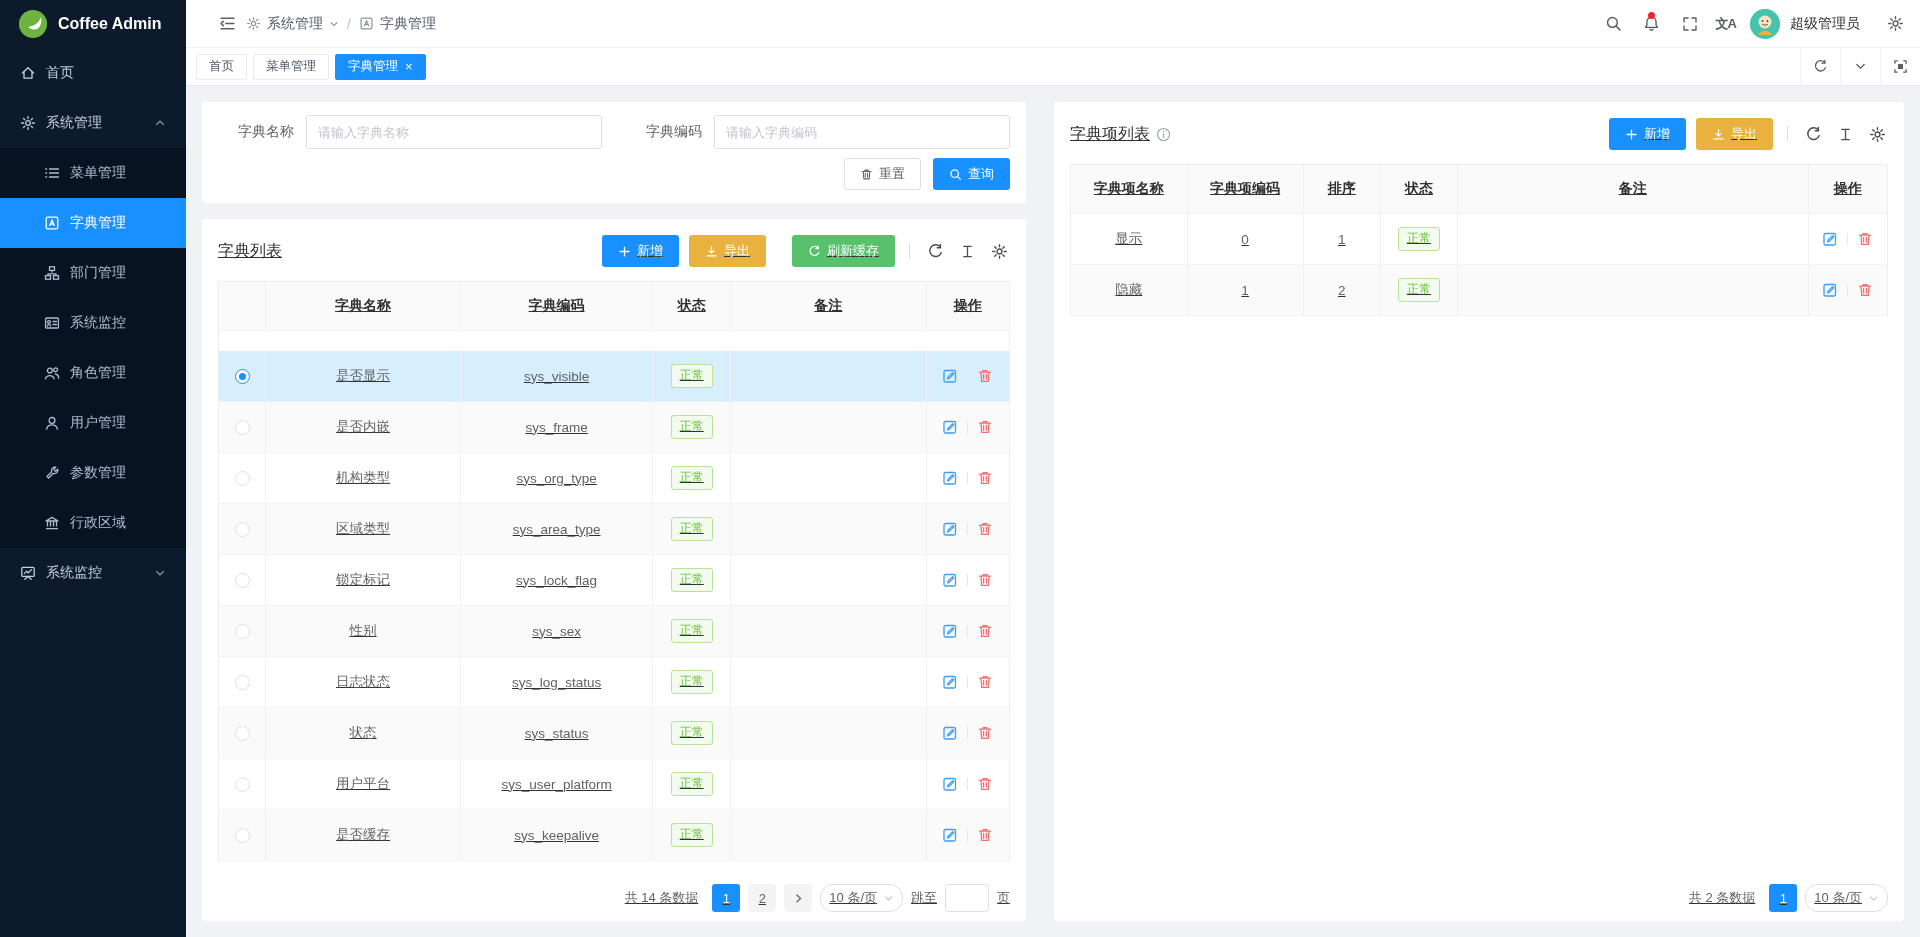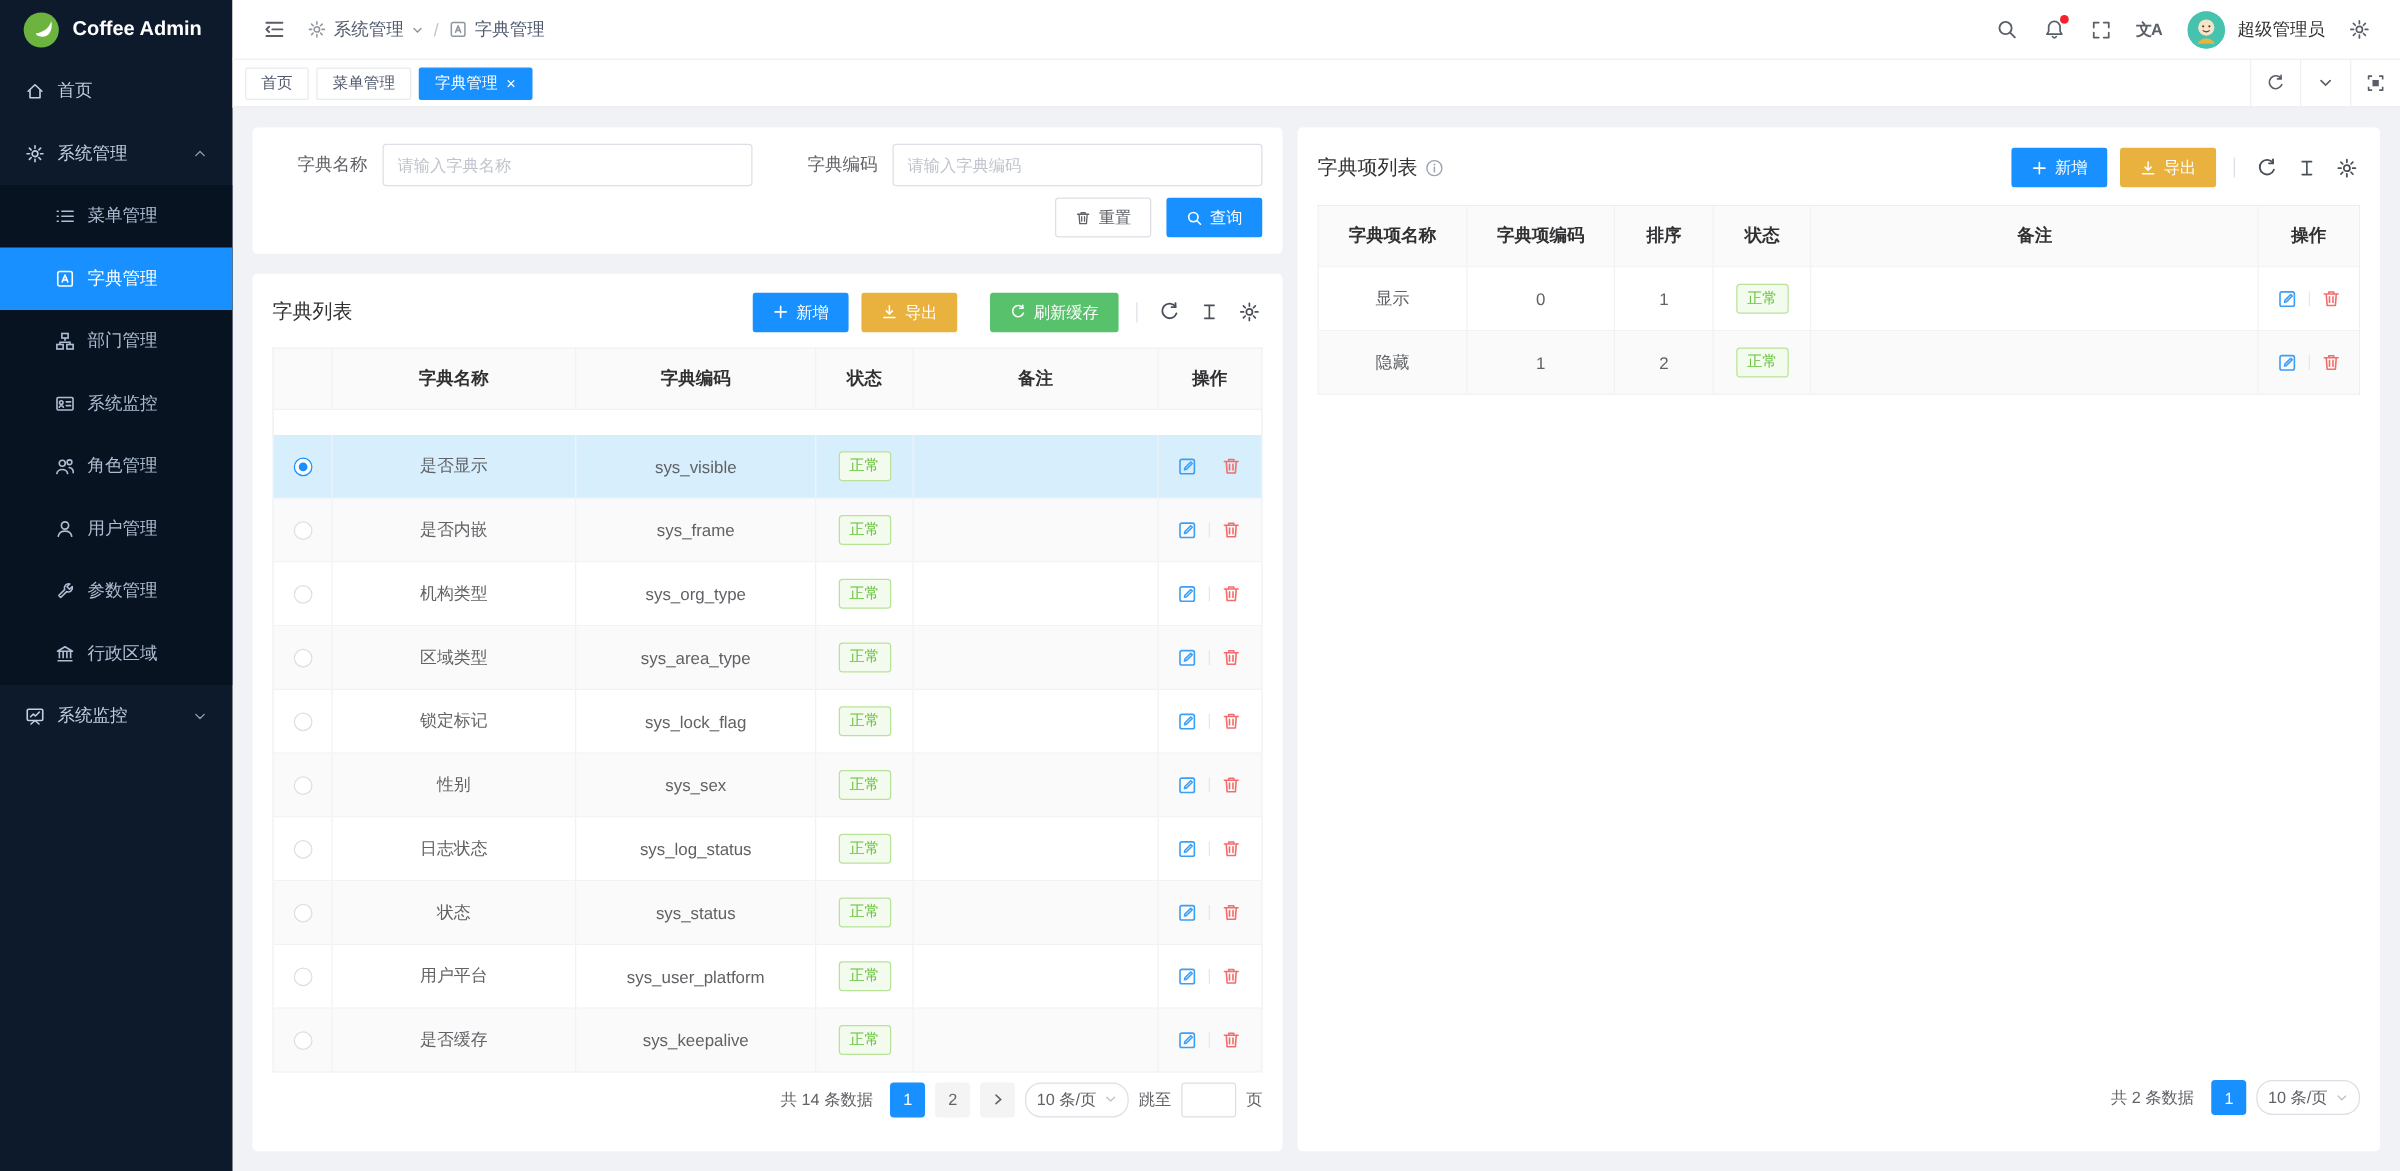--- a/index.html
+++ b/index.html
@@ -17,61 +17,61 @@
   .nav-item { height:50px; display:flex; align-items:center; gap:10px; padding:0 20px; cursor:pointer; font-size:14px; color:#c3cee0; }
   .nav-item .nav-caret { margin-left:auto; color:#8b9bb0; }
   .nav-sub { background:#081322; }
   .nav-sub .nav-item { padding-left:44px; color:#aebdd2; }
   .nav-item.active { background:#1890ff; color:#ffffff; }
   .nav-ico { width:16px; height:16px; flex-shrink:0; }
 
   
   .main { flex:1; display:flex; flex-direction:column; min-width:0; }
   .topbar { height:48px; background:#ffffff; display:flex; align-items:center; padding:0 16px; border-bottom:1px solid #f0f0f0; }
-  .topbar .ico-btn { width:34px; height:34px; display:flex; align-items:center; justify-content:center; color:#5a5e66; cursor:pointer; position:relative; }
+  .topbar .ico-btn { width:34px; height:34px; display:flex; align-items:center; justify-content:flex-end; color:#5a5e66; cursor:pointer; position:relative; }
   .crumb { display:flex; align-items:center; gap:8px; margin-left:10px; color:#515a6e; font-size:14px; }
   .crumb .sep { color:#c0c4cc; }
   .crumb .crumb-item { display:flex; align-items:center; gap:6px; cursor:pointer; color:#515a6e; }
   .top-right { margin-left:auto; display:flex; align-items:center; gap:4px; }
   .badge-dot { position:absolute; top:5px; right:5px; width:7px; height:7px; border-radius:50%; background:#f5222d; }
   .translate { font-size:13px; font-weight:bold; letter-spacing:-1px; }
   .avatar { width:30px; height:30px; border-radius:50%; background:#45c3ae; overflow:hidden; margin:0 6px 0 10px; flex-shrink:0; }
   .username { font-size:14px; color:#303133; margin-right:6px; cursor:pointer; }
 
   
   .tabbar { height:38px; background:#ffffff; display:flex; align-items:center; padding-left:10px; border-bottom:1px solid #e8eaec; }
   .tab { height:26px; display:inline-flex; align-items:center; gap:7px; padding:0 12px; margin-right:6px; border:1px solid #e8eaec; border-radius:2px; background:#fff; color:#515a6e; font-size:12.5px; cursor:pointer; }
   .tab.active { background:#1890ff; border-color:#1890ff; color:#fff; }
   .tab .tab-close { font-size:13px; line-height:1; }
   .tab-tools { margin-left:auto; display:flex; height:38px; }
   .tab-tool { width:40px; height:38px; display:flex; align-items:center; justify-content:center; border-left:1px solid #eef0f3; color:#5a5e66; cursor:pointer; }
 
   
-  .content { flex:1; display:flex; gap:12px; padding:16px; min-height:0; }
+  .content { flex:1; display:flex; gap:28px; padding:16px; min-height:0; }
   .col-left { width:824px; flex-shrink:0; display:flex; flex-direction:column; gap:16px; min-height:0; }
   .col-right { flex:1; min-width:0; display:flex; min-height:0; }
   .card { background:#ffffff; border-radius:4px; }
 
   
   .search-card { padding:13px 16px; }
   .search-row { display:flex; gap:24px; }
   .field { flex:1; display:flex; align-items:center; }
   .field label { width:76px; text-align:right; margin-right:12px; color:#606266; font-size:14px; flex-shrink:0; }
   .field input { flex:1; height:34px; border:1px solid #dcdfe6; border-radius:3px; padding:0 11px; font-size:13px; color:#303133; outline:none; font-family:inherit; }
   .field input::placeholder { color:#c0c4cc; }
   .search-btns { display:flex; justify-content:flex-end; gap:12px; margin-top:9px; }
 
   .btn { height:32px; display:inline-flex; align-items:center; gap:6px; padding:0 15px; border-radius:3px; font-size:13px; cursor:pointer; border:1px solid transparent; white-space:nowrap; }
   .btn-plain { background:#fff; border-color:#dcdfe6; color:#606266; }
   .btn-primary { background:#1890ff; color:#fff; }
   .btn-warning { background:#e9b23f; color:#fff; }
   .btn-success { background:#57c16b; color:#fff;margin-left:16px; }
 
   
-  .list-card { flex:1; display:flex; flex-direction:column; padding:12px 16px 20px; min-height:0; }
+  .list-card { flex:1; display:flex; flex-direction:column; padding:12px 16px 0; min-height:0;text-decoration:underline; }
   .card-head { display:flex; align-items:center; height:40px; margin-bottom:10px; }
   .card-title { font-size:16px; color:#303133; font-weight:500; display:flex; align-items:center; gap:6px; }
   .card-title .info-ico { color:#9aa3af; }
   .card-actions { margin-left:auto; display:flex; align-items:center; gap:10px; }
   .v-divider { width:1px; height:16px; background:#dcdfe6; margin:0 4px; }
   .tool-ico { width:22px; height:22px; display:flex; align-items:center; justify-content:center; color:#4a4e57; cursor:pointer; }
 
   
   .table { border:1px solid #ebeef5; border-bottom:none; font-size:13.5px; }
   .tr { display:flex; border-bottom:1px solid #f0f2f5; background:#fff; }

